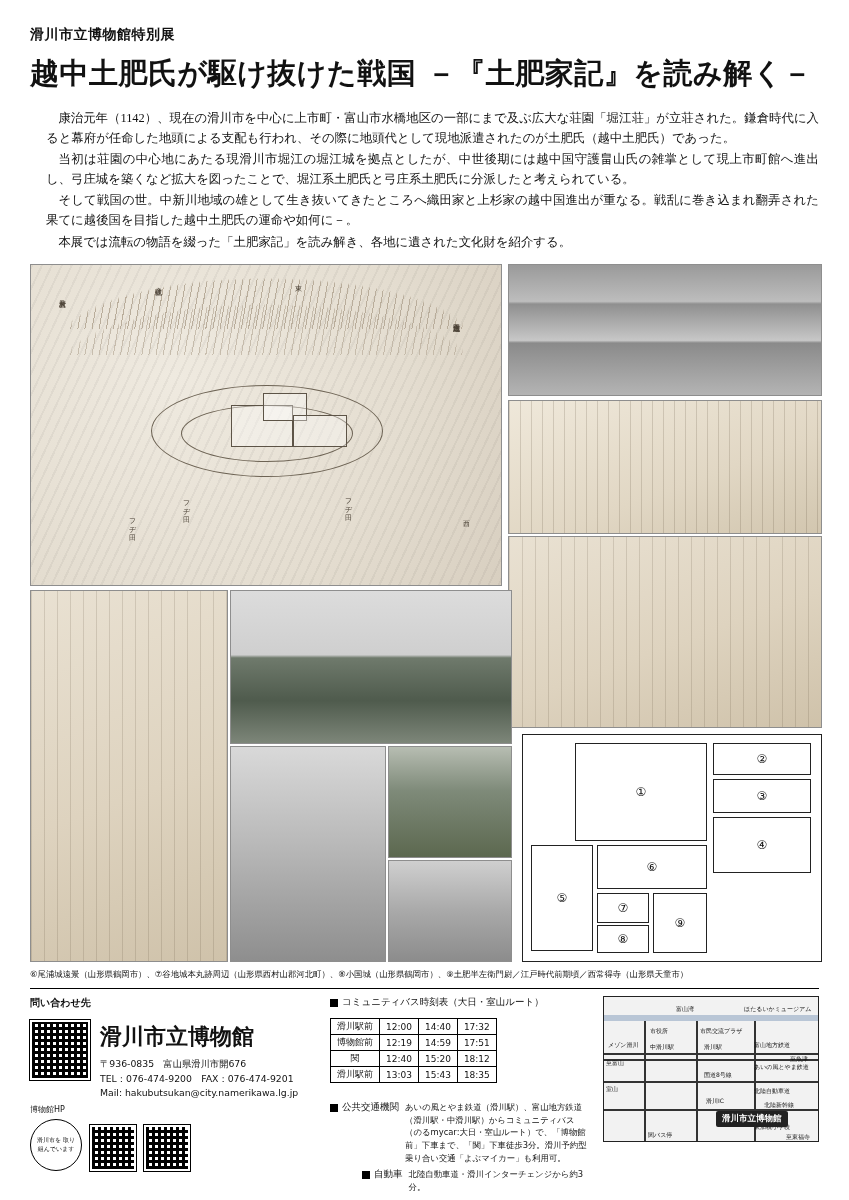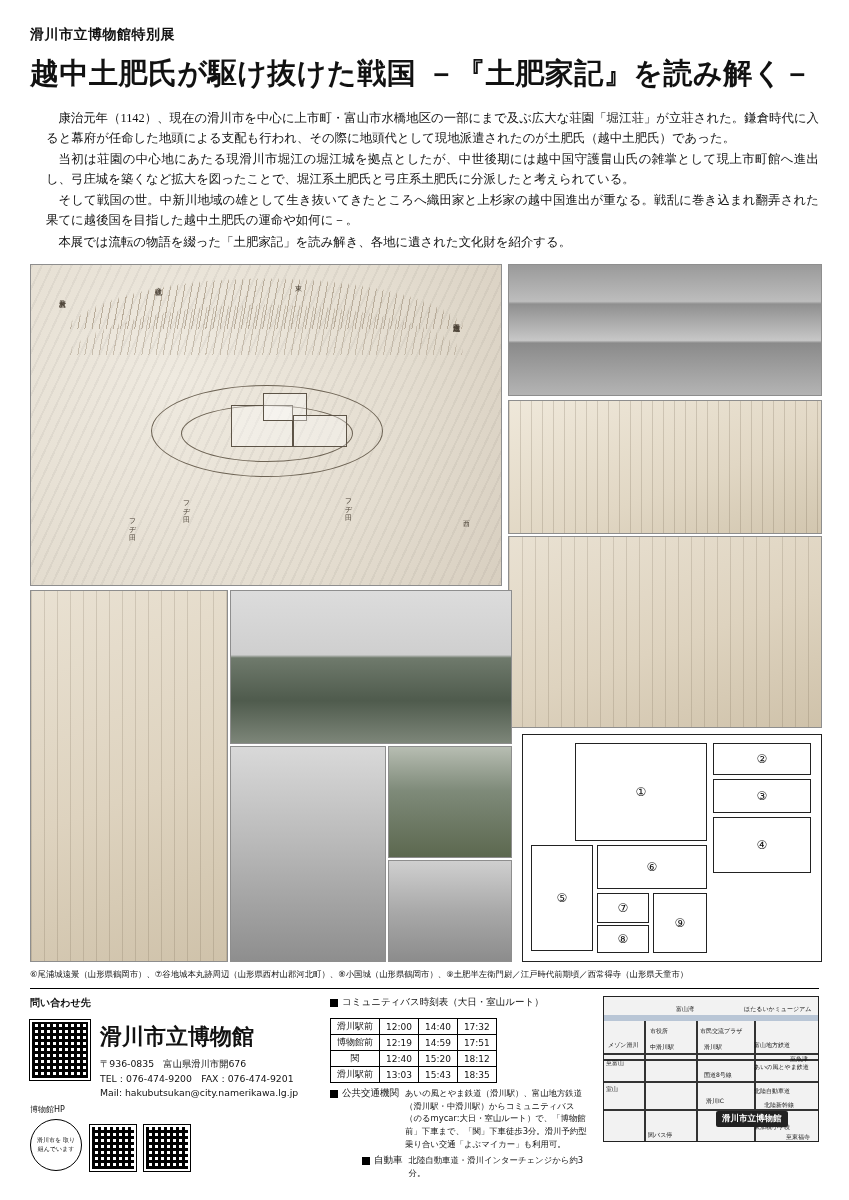--- a/index.html
+++ b/index.html
@@ -238,21 +238,21 @@
         </tr>
         <tr>
           <td class="lbl">滑川駅前</td>
           <td>13:03</td>
           <td>15:43</td>
           <td>18:35</td>
         </tr>
       </tbody>
         </table>
 
-      <div class="f-row" style="margin-top:4px;">
+      <div class="f-row" style="margin-top:18px;">
         <span class="sq"></span>
         <span style="flex:none;margin-right:6px;">公共交通機関</span>
         <span class="f-note" style="margin-top:0;">あいの風とやま鉄道（滑川駅）、富山地方鉄道（滑川駅・中滑川駅）からコミュニティバス（のるmycar:大日・室山ルート）で、「博物館前」下車まで、「関」下車徒歩3分。滑川予約型乗り合い交通「よぶマイカー」も利用可。</span>
       </div>
 
       <div class="f-row" style="margin-top:4px;padding-left:32px;">
         <span class="sq"></span>
         <span style="flex:none;margin-right:6px;">自動車</span>
         <span class="f-note" style="margin-top:0;">
           <span>北陸自動車道・滑川インターチェンジから約3分。</span><br>

